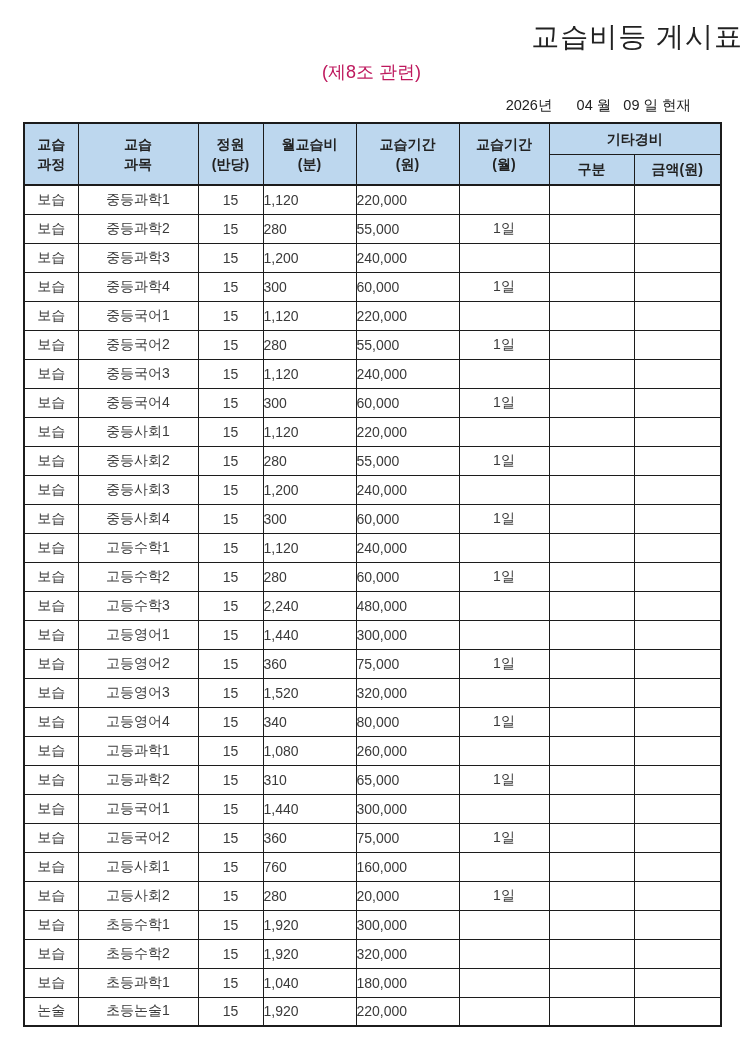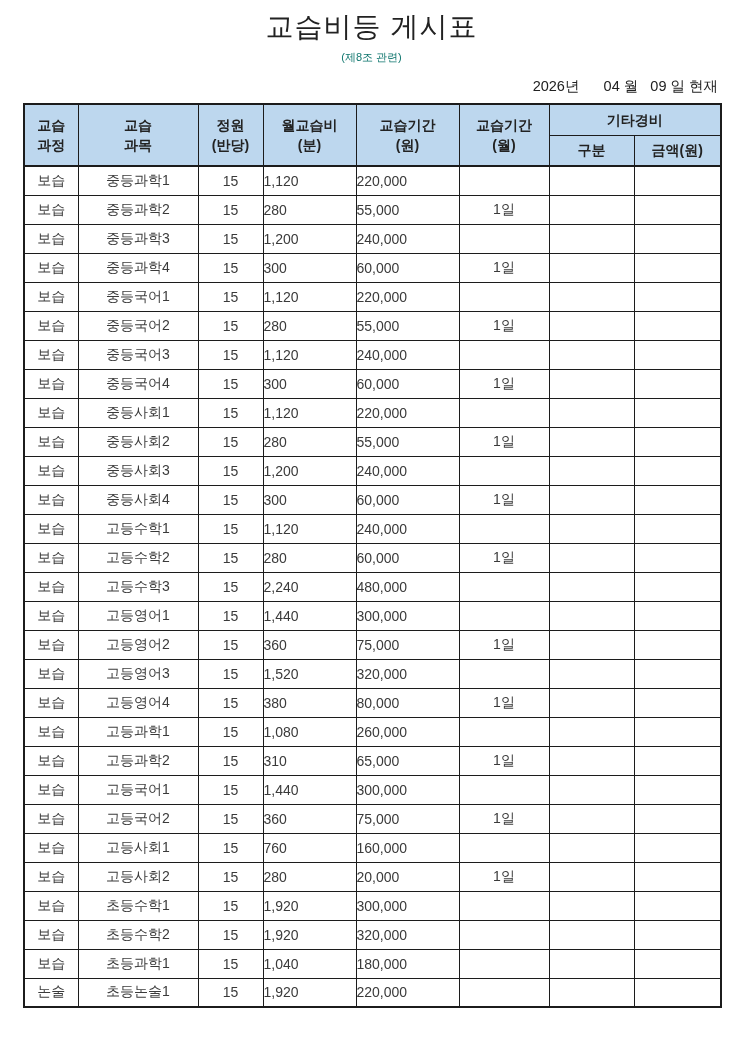--- a/index.html
+++ b/index.html
@@ -11,36 +11,36 @@
   }
   .page {
     position: relative;
     width: 743px;
     height: 1051px;
     background: #ffffff;
     overflow: hidden;
   }
   .title {
     margin: 0;
-    padding-top: 8px;
-    text-align: center;
+    padding-top: 18px;
+    text-align: right;
     font-size: 28px;
     font-weight: 500;
     letter-spacing: 1px;
     color: #222222;
   }
   .subtitle {
     margin-top: 4px;
     text-align: center;
-    font-size: 11px;
-    color: #0f766e;
+    font-size: 18px;
+    color: #be185d;
   }
   .dateline {
     margin-top: 12px;
-    margin-right: 25px;
+    margin-right: 52px;
     text-align: right;
     font-size: 14.5px;
     color: #222222;
     white-space: pre;
   }
   table.fee-table {
     margin-left: 23px;
     margin-top: 7px;
     border-collapse: collapse;
     table-layout: fixed;
@@ -298,21 +298,21 @@
           <td class="c-right">1,520</td>
           <td class="c-right">320,000</td>
           <td class="c-center"></td>
           <td class="c-center"></td>
           <td class="c-center"></td>
         </tr>
         <tr>
           <td class="c-center">보습</td>
           <td class="c-center">고등영어4</td>
           <td class="c-center">15</td>
-          <td class="c-right">380</td>
+          <td class="c-right">340</td>
           <td class="c-right">80,000</td>
           <td class="c-center">1일</td>
           <td class="c-center"></td>
           <td class="c-center"></td>
         </tr>
         <tr>
           <td class="c-center">보습</td>
           <td class="c-center">고등과학1</td>
           <td class="c-center">15</td>
           <td class="c-right">1,080</td>

